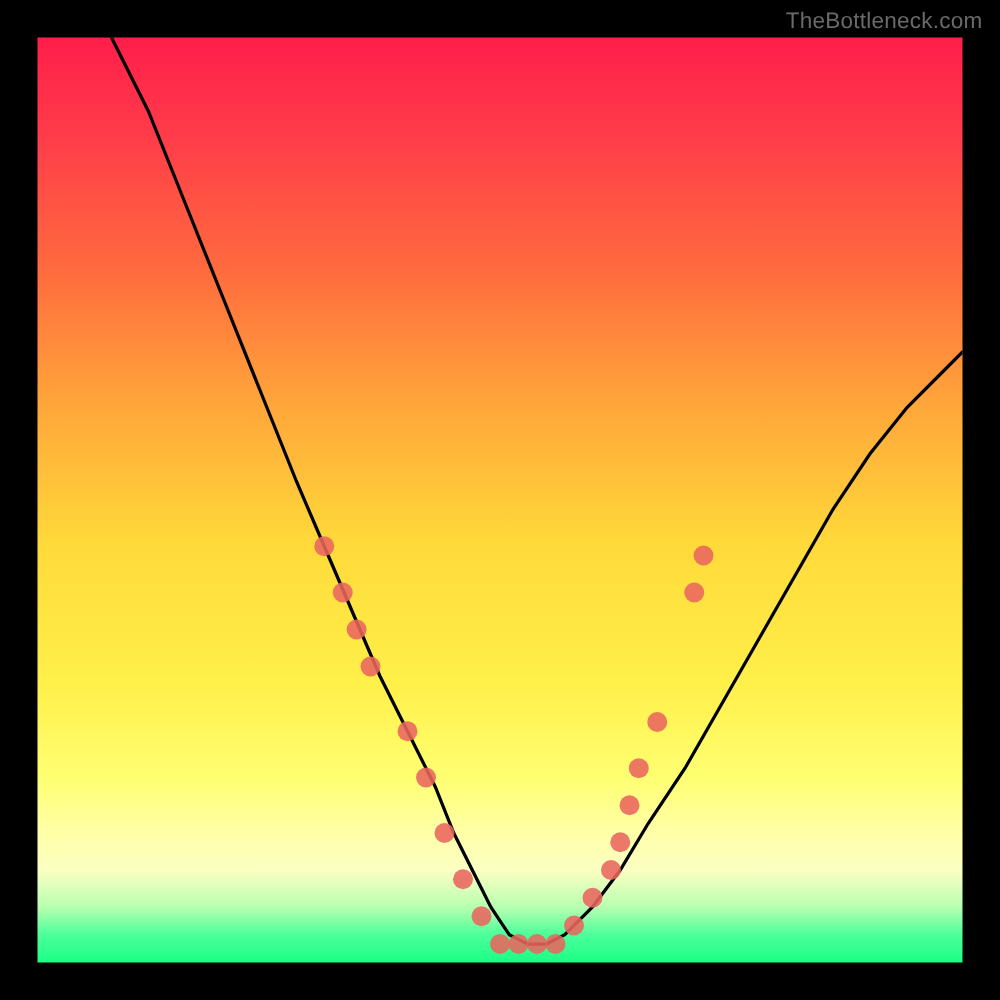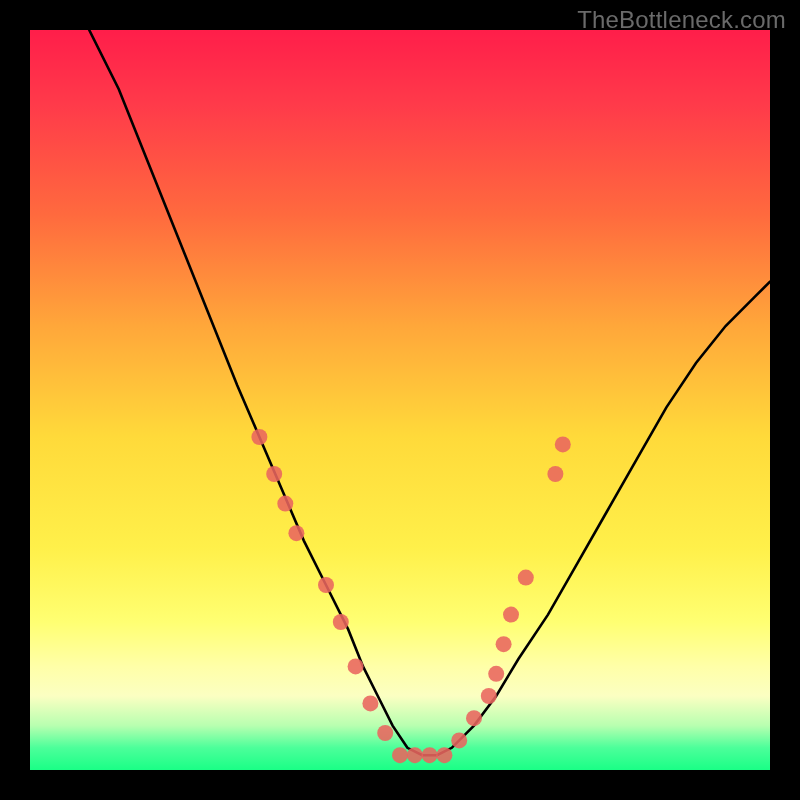--- a/index.html
+++ b/index.html
@@ -38,21 +38,21 @@
       #b8ffb0 94%,
       #4cff9a 97%,
       #1aff86 100%
     );
   }
   .watermark {
     position: absolute;
     top: 6px;
     right: 14px;
     color: #6a6a6a;
-    font-size: 24px;
+    font-size: 18px;
     font-weight: 500;
     letter-spacing: 0.2px;
     user-select: none;
     text-align: right;
   }
   svg.curve {
     position: absolute;
     left: 0;
     top: 0;
     width: 740px;

